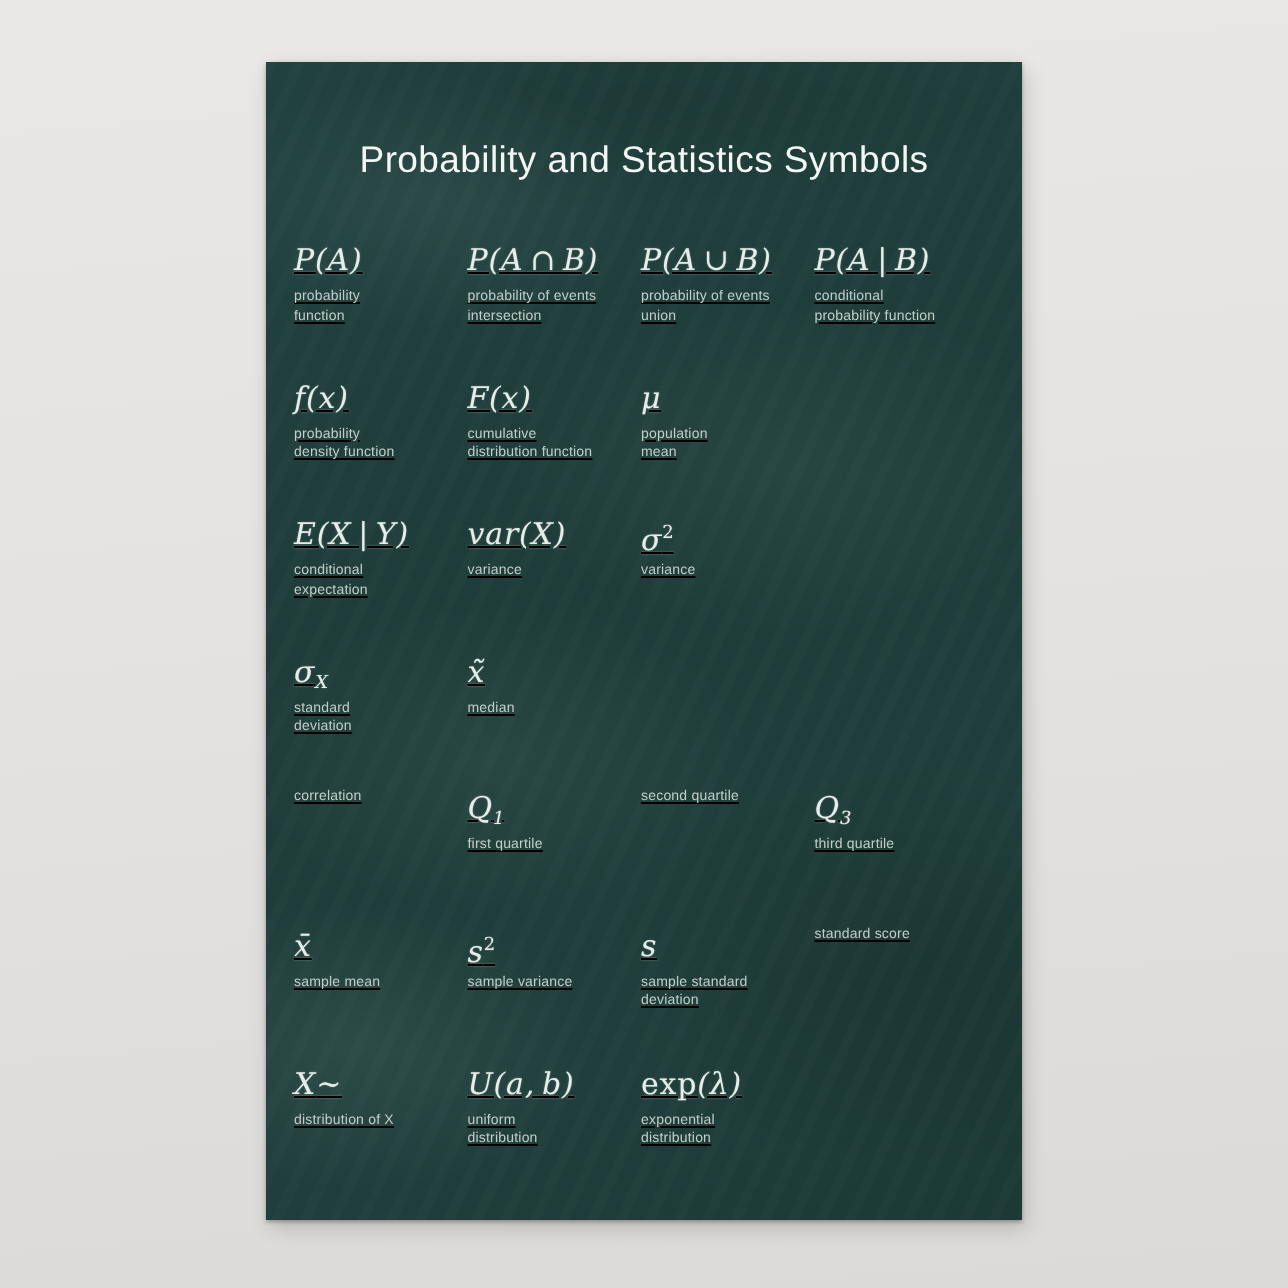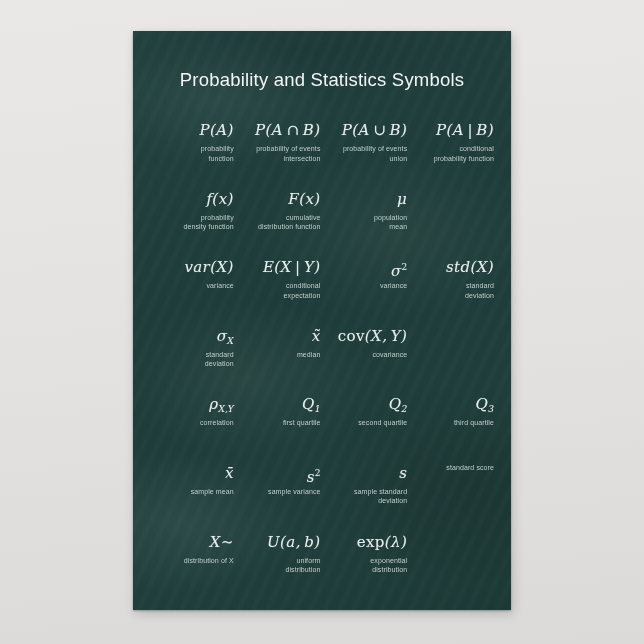--- a/index.html
+++ b/index.html
@@ -42,21 +42,21 @@
   }
   .grid {
     margin-top: 25px;
     padding: 0 17px 0 14px;
   }
   .grid-row {
     display: grid;
     grid-template-columns: repeat(4, 1fr);
     height: 68.6px;
   }
-  .cell { text-align: right; }
+  .cell { text-align: left; text-decoration: underline; }
   .sym {
     height: 24px;
     line-height: 24px;
     font-size: 15px;
     letter-spacing: 0.4px;
     color: #e7edeb;
     text-shadow: 0 0 1px rgba(230,240,236,0.35);
     white-space: nowrap;
   }
   .seg-i { font-family: "DejaVu Serif", serif; font-style: italic; }
@@ -133,82 +133,67 @@
           <div class="cell">
             <div class="sym"><span class="seg-i">μ</span></div>
             <div class="desc">
               <div>population</div>
               <div>mean</div>
             </div>
           </div>
         </div>
         <div class="grid-row">
           <div class="cell">
-            <div class="sym"><span class="seg-i">var(X)</span></div>
-            <div class="desc">
-              <div>variance</div>
-            </div>
-          </div>
-          <div class="cell">
             <div class="sym"><span class="seg-i">E(X | Y)</span></div>
             <div class="desc">
               <div>conditional</div>
               <div>expectation</div>
             </div>
           </div>
           <div class="cell">
+            <div class="sym"><span class="seg-i">var(X)</span></div>
+            <div class="desc">
+              <div>variance</div>
+            </div>
+          </div>
+          <div class="cell">
             <div class="sym"><span class="seg-i">σ</span><span class="seg-sup">2</span></div>
             <div class="desc">
               <div>variance</div>
             </div>
           </div>
-          <div class="cell">
-            <div class="sym"><span class="seg-i">std(X)</span></div>
+        </div>
+        <div class="grid-row">
+          <div class="cell">
+            <div class="sym"><span class="seg-i">σ</span><span class="seg-sub">X</span></div>
             <div class="desc">
               <div>standard</div>
               <div>deviation</div>
             </div>
           </div>
-        </div>
-        <div class="grid-row">
-          <div class="cell">
-            <div class="sym"><span class="seg-i">σ</span><span class="seg-sub">X</span></div>
-            <div class="desc">
-              <div>standard</div>
-              <div>deviation</div>
-            </div>
-          </div>
           <div class="cell">
             <div class="sym"><span class="seg-i">x̃</span></div>
             <div class="desc">
               <div>median</div>
             </div>
           </div>
-          <div class="cell">
-            <div class="sym"><span class="seg-n">cov</span><span class="seg-i">(X, Y)</span></div>
-            <div class="desc">
-              <div>covariance</div>
-            </div>
-          </div>
-        </div>
-        <div class="grid-row">
-          <div class="cell">
-            <div class="sym"><span class="seg-i">ρ</span><span class="seg-sub">X,Y</span></div>
+        </div>
+        <div class="grid-row">
+          <div class="cell">
             <div class="desc">
               <div>correlation</div>
             </div>
           </div>
           <div class="cell">
             <div class="sym"><span class="seg-i">Q</span><span class="seg-sub">1</span></div>
             <div class="desc">
               <div>first quartile</div>
             </div>
           </div>
           <div class="cell">
-            <div class="sym"><span class="seg-i">Q</span><span class="seg-sub">2</span></div>
             <div class="desc">
               <div>second quartile</div>
             </div>
           </div>
           <div class="cell">
             <div class="sym"><span class="seg-i">Q</span><span class="seg-sub">3</span></div>
             <div class="desc">
               <div>third quartile</div>
             </div>
           </div>

